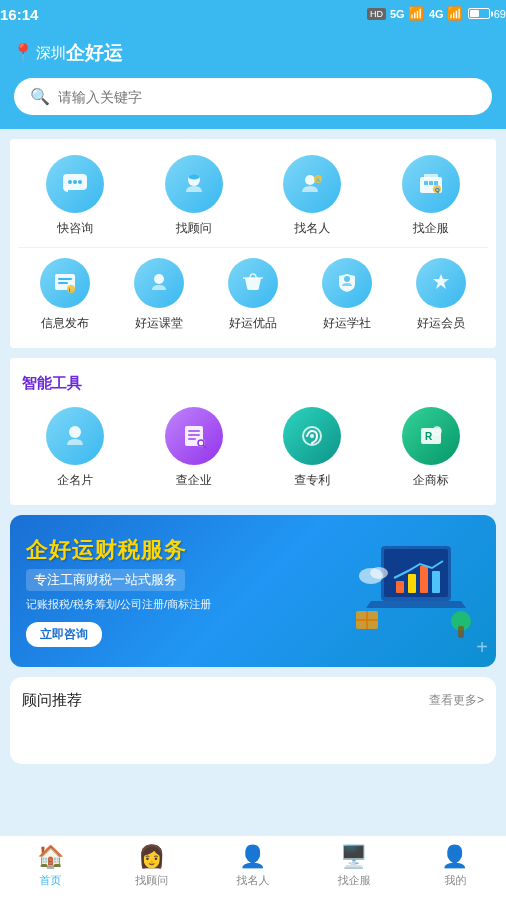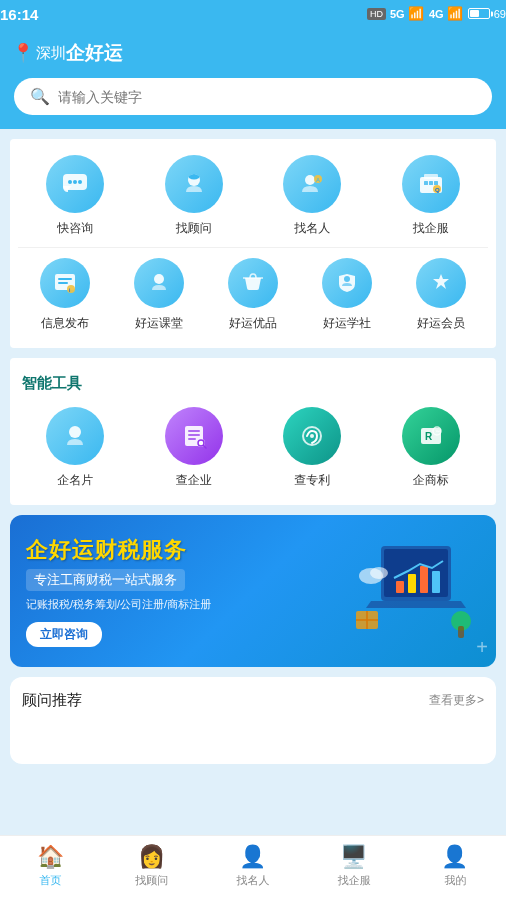--- a/index.html
+++ b/index.html
@@ -172,21 +172,21 @@
     .icon-label {
       font-size: 12px;
       color: #333;
       text-align: center;
     }
 
     
     .section-title {
       font-size: 15px;
       font-weight: 600;
-      color: #0f766e;
+      color: #6d28d9;
       margin-bottom: 14px;
       padding-left: 4px;
     }
     .tools-grid {
       display: grid;
       grid-template-columns: repeat(4, 1fr);
       gap: 8px 4px;
     }
     .tool-item {
       display: flex;

